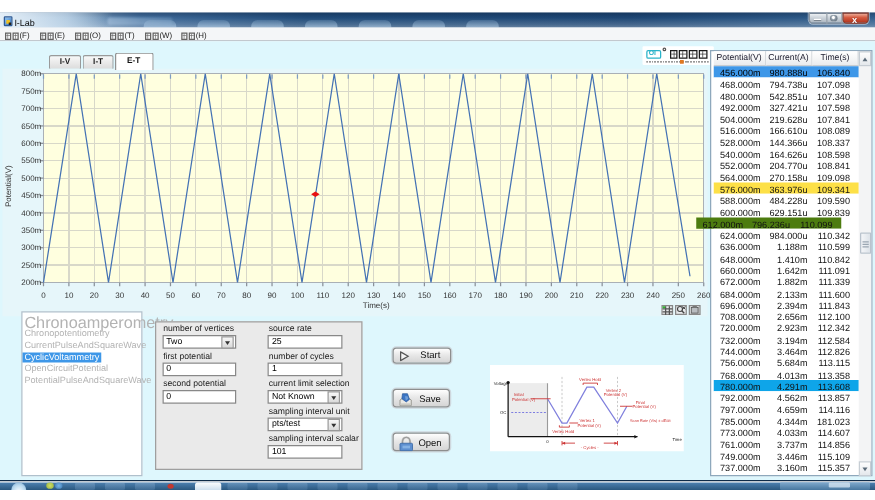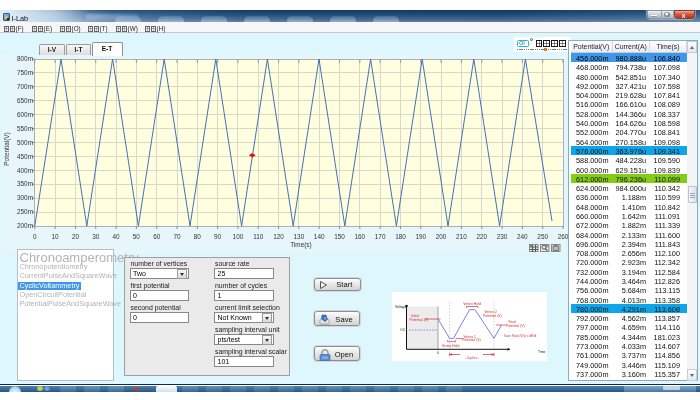--- a/index.html
+++ b/index.html
@@ -385,36 +385,36 @@
 <div class="abs" style="left:571px;top:127.3px;width:116px;height:9.3px;overflow:hidden;background:#fff;color:#111;font-size:7.3px">
     <span class="abs" style="right:78.5px;top:1px">552.000m</span>
     <span class="abs" style="right:41px;top:1px">204.770u</span>
     <span class="abs" style="right:7px;top:1px">108.841</span>
   </div>
 <div class="abs" style="left:571px;top:136.6px;width:116px;height:9.3px;overflow:hidden;background:#fff;color:#111;font-size:7.3px">
     <span class="abs" style="right:78.5px;top:1px">564.000m</span>
     <span class="abs" style="right:41px;top:1px">270.158u</span>
     <span class="abs" style="right:7px;top:1px">109.098</span>
   </div>
-<div class="abs" style="left:571px;top:145.9px;width:116px;height:9.3px;overflow:hidden;background:#0ea5e9;color:#111;font-size:7.3px">
+<div class="abs" style="left:571px;top:145.9px;width:116px;height:9.3px;overflow:hidden;background:#fde047;color:#111;font-size:7.3px">
     <span class="abs" style="right:78.5px;top:1px">576.000m</span>
     <span class="abs" style="right:41px;top:1px">363.976u</span>
     <span class="abs" style="right:7px;top:1px">109.341</span>
   </div>
 <div class="abs" style="left:571px;top:155.2px;width:116px;height:9.3px;overflow:hidden;background:#fff;color:#111;font-size:7.3px">
     <span class="abs" style="right:78.5px;top:1px">588.000m</span>
     <span class="abs" style="right:41px;top:1px">484.228u</span>
     <span class="abs" style="right:7px;top:1px">109.590</span>
   </div>
 <div class="abs" style="left:571px;top:164.5px;width:116px;height:9.3px;overflow:hidden;background:#fff;color:#111;font-size:7.3px">
     <span class="abs" style="right:78.5px;top:1px">600.000m</span>
     <span class="abs" style="right:41px;top:1px">629.151u</span>
     <span class="abs" style="right:7px;top:1px">109.839</span>
   </div>
-<div class="abs" style="left:571px;top:173.8px;width:116px;height:9.3px;overflow:hidden;background:#84cc16;color:#111;font-size:7.3px">
+<div class="abs" style="left:557px;top:173.8px;width:116px;height:9.3px;overflow:hidden;background:#4d7c0f;color:#111;font-size:7.3px">
     <span class="abs" style="right:78.5px;top:1px">612.000m</span>
     <span class="abs" style="right:41px;top:1px">796.236u</span>
     <span class="abs" style="right:7px;top:1px">110.099</span>
   </div>
 <div class="abs" style="left:571px;top:183.1px;width:116px;height:9.3px;overflow:hidden;background:#fff;color:#111;font-size:7.3px">
     <span class="abs" style="right:78.5px;top:1px">624.000m</span>
     <span class="abs" style="right:41px;top:1px">984.000u</span>
     <span class="abs" style="right:7px;top:1px">110.342</span>
   </div>
 <div class="abs" style="left:571px;top:192.3px;width:116px;height:9.3px;overflow:hidden;background:#fff;color:#111;font-size:7.3px">

